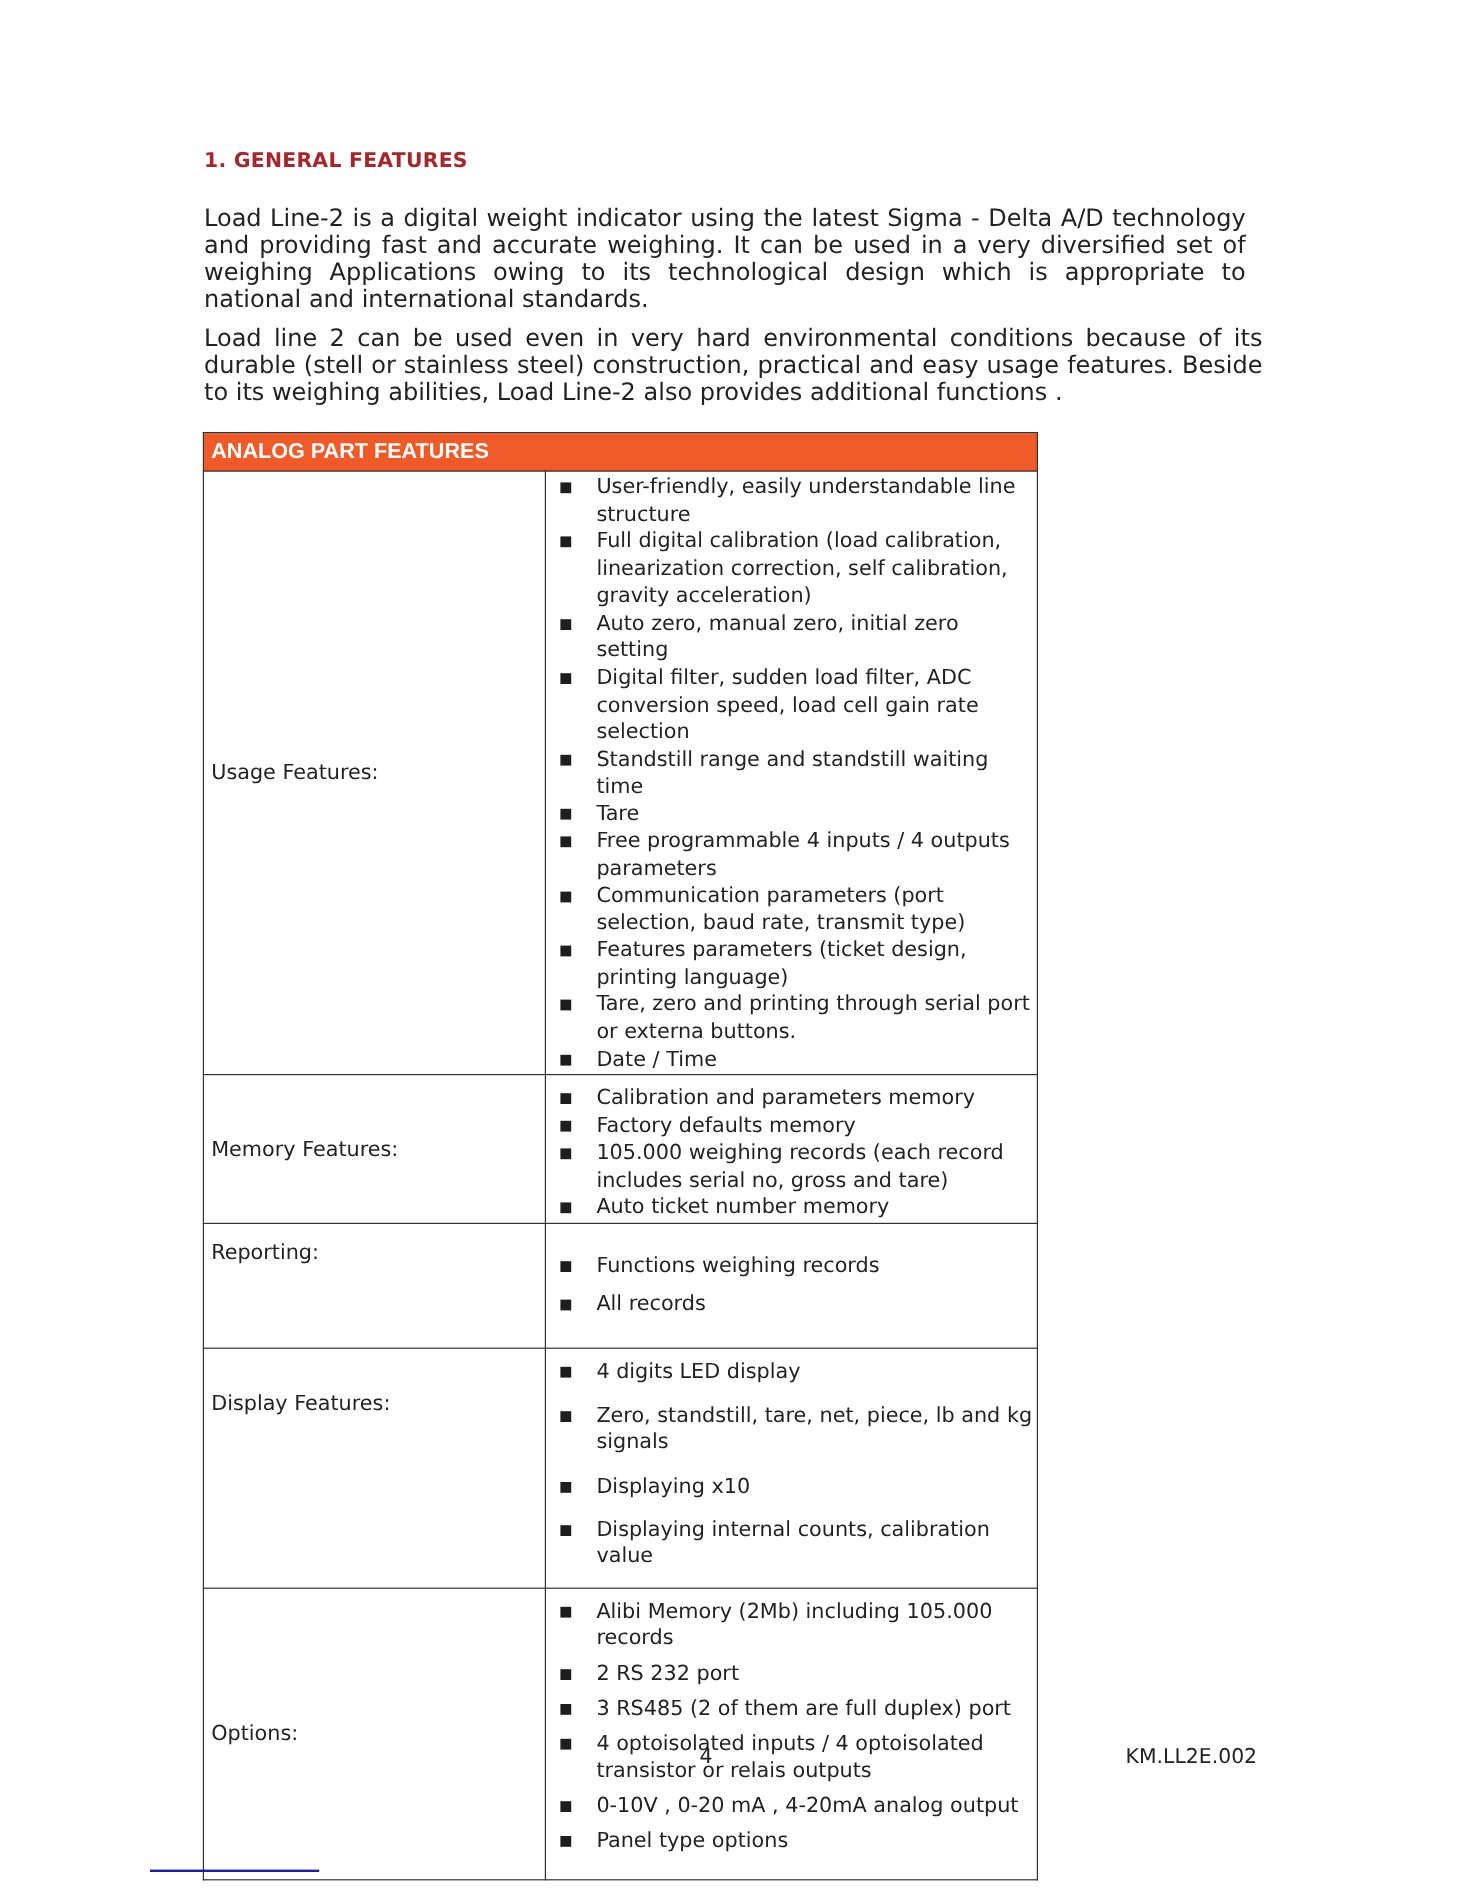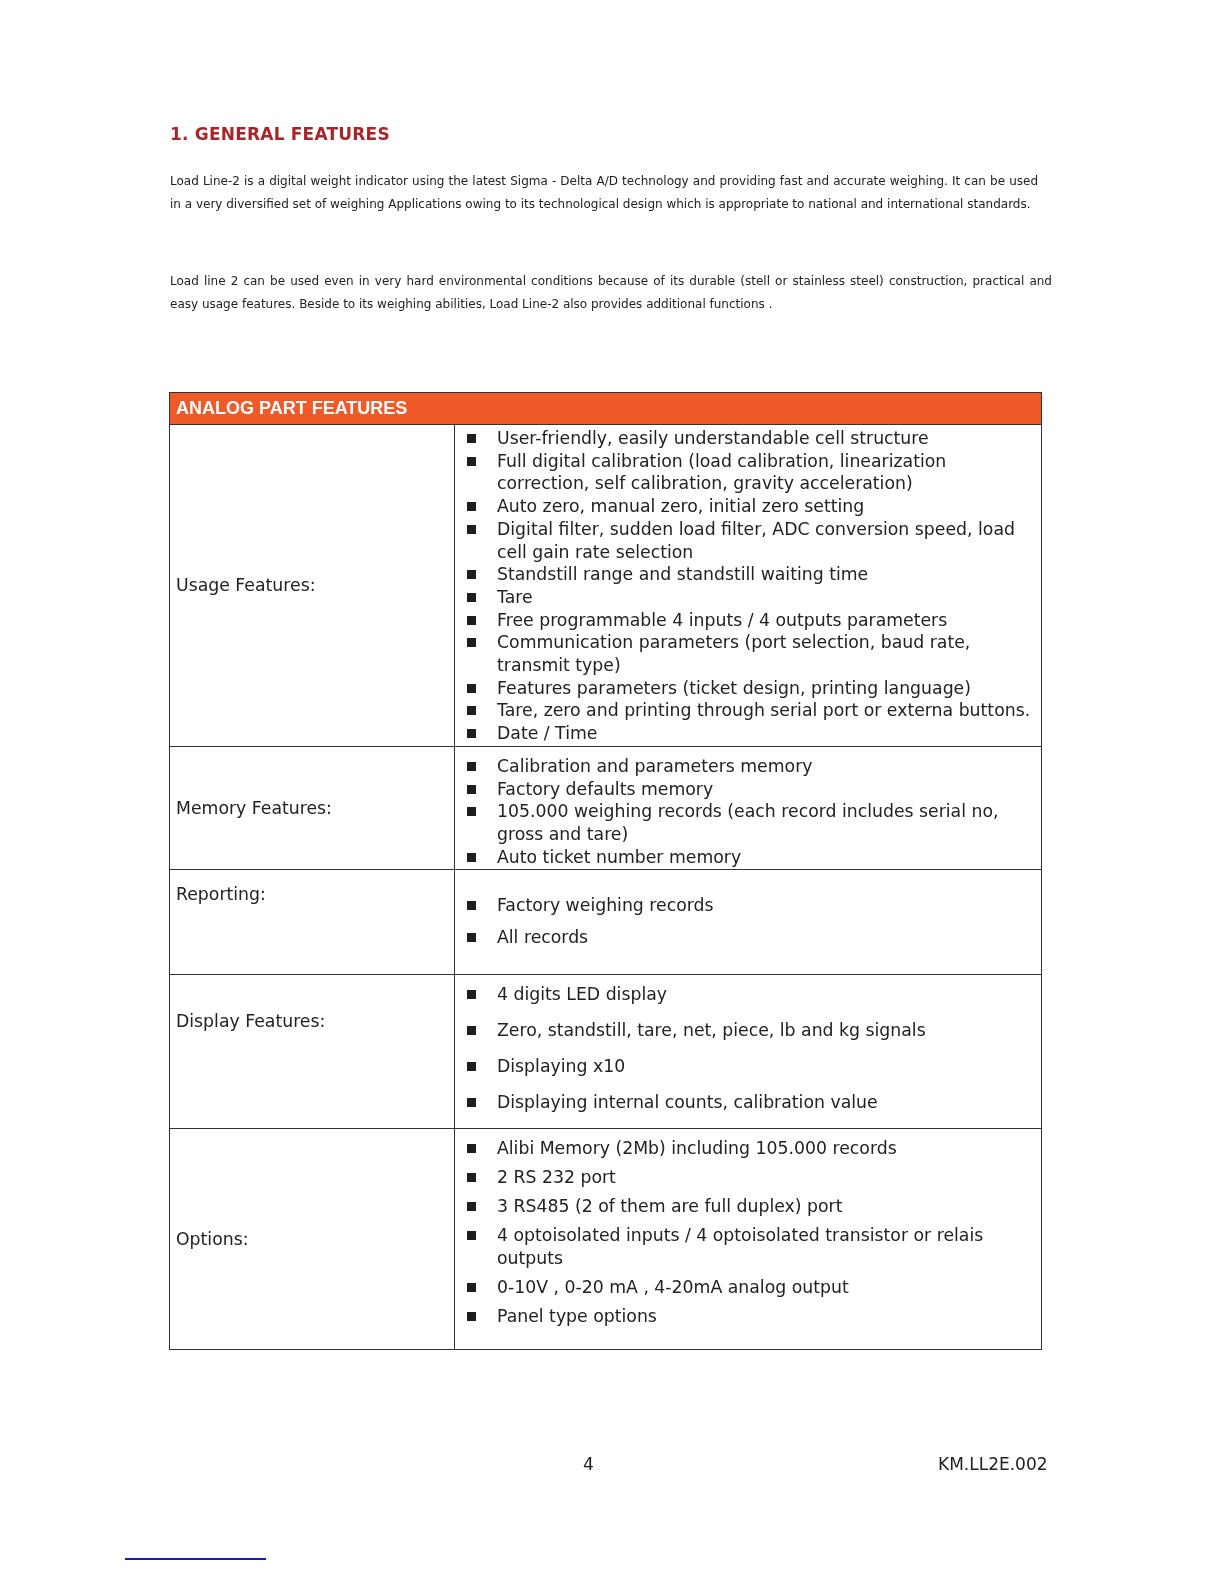--- a/index.html
+++ b/index.html
@@ -1,24 +1,24 @@
 <!DOCTYPE html>
 <html><head>
   <meta charset="utf-8">
   <style>
     html, body { margin: 0; padding: 0; background: #ffffff; }
     body { width: 1224px; height: 1584px; position: relative; overflow: hidden;
            font-family: "DejaVu Sans", sans-serif; color: #1e1e1e; }
     .heading { position: absolute; left: 170px; top: 124px; font-size: 17px; font-weight: bold;
                color: #a8262b; letter-spacing: 0.2px; }
-    .para { position: absolute; left: 170px; width: 868px; font-size: 12px; line-height: 22.7px;
+    .para { position: absolute; left: 170px; width: 868px; font-size: 20px; line-height: 22.7px;
             text-align: justify; text-align-last: left; color: #222; }
     .para1 { top: 170px; }
     .para2 { top: 270px; width: 882px; }
-    table.feat { position: absolute; left: 169px; top: 392px; width: 873px; border-collapse: collapse;
+    table.feat { position: absolute; left: 169px; top: 360px; width: 696px; border-collapse: collapse;
                  font-size: 17.3px; color: #222; padding-left: 12px; }
     table.feat td { border: 1.5px solid #333; vertical-align: middle; padding: 0; }
     .hdr { background: #f05a28; color: #ffffff; font-family: "Liberation Sans", sans-serif;
            font-weight: bold; font-size: 18px; height: 31px; padding-left: 6px !important; }
     .label { width: 278px; padding-left: 6px !important; }
     .label.top { vertical-align: top; padding-top: 14px !important; }
     ul.bl { list-style: none; margin: 0; padding: 0; }
     ul.bl li { position: relative; padding-left: 42px; line-height: 22.7px; }
     ul.bl li .sq { position: absolute; left: 12px; top: 7px; width: 9px; height: 9px; background: #1e1e1e; }
     .usage ul.bl { padding: 2px 0 1px; }
@@ -44,21 +44,21 @@
 
 <table class="feat">
   <tbody>
       <tr>
     <td class="hdr" colspan="2">ANALOG PART FEATURES</td>
   </tr>
   <tr class="usage">
     <td class="label">Usage Features:</td>
     <td>
           <ul class="bl">
-            <li><span class="sq"></span><span>User-friendly, easily understandable cell structure</span></li>
+            <li><span class="sq"></span><span>User-friendly, easily understandable line structure</span></li>
             <li><span class="sq"></span><span>Full digital calibration (load calibration, linearization correction, self calibration, gravity acceleration)</span></li>
             <li><span class="sq"></span><span>Auto zero, manual zero, initial zero setting</span></li>
             <li><span class="sq"></span><span>Digital filter, sudden load filter, ADC conversion speed, load cell gain rate selection</span></li>
             <li><span class="sq"></span><span>Standstill range and standstill waiting time</span></li>
             <li><span class="sq"></span><span>Tare</span></li>
             <li><span class="sq"></span><span>Free programmable   4 inputs / 4 outputs parameters</span></li>
             <li><span class="sq"></span><span>Communication parameters (port selection, baud rate, transmit type)</span></li>
             <li><span class="sq"></span><span>Features parameters (ticket design, printing language)</span></li>
             <li><span class="sq"></span><span>Tare, zero and printing through serial port or externa buttons.</span></li>
             <li><span class="sq"></span><span>Date /  Time</span></li>
@@ -73,21 +73,21 @@
             <li><span class="sq"></span><span>Factory defaults memory</span></li>
             <li><span class="sq"></span><span>105.000 weighing  records   (each record includes serial no, gross and tare)</span></li>
             <li><span class="sq"></span><span>Auto ticket number memory</span></li>
           </ul>
         </td>
   </tr>
   <tr class="reporting spaced">
     <td class="label top">Reporting:</td>
     <td>
           <ul class="bl">
-            <li><span class="sq"></span><span>Factory weighing records</span></li>
+            <li><span class="sq"></span><span>Functions weighing records</span></li>
             <li><span class="sq"></span><span>All records</span></li>
           </ul>
         </td>
   </tr>
   <tr class="display">
     <td class="label" style="vertical-align:top;padding-top:36px;">Display Features:</td>
     <td>
           <ul class="bl">
             <li><span class="sq"></span><span>4 digits LED display</span></li>
             <li><span class="sq"></span><span>Zero, standstill,  tare,  net,  piece, lb and kg signals</span></li>

